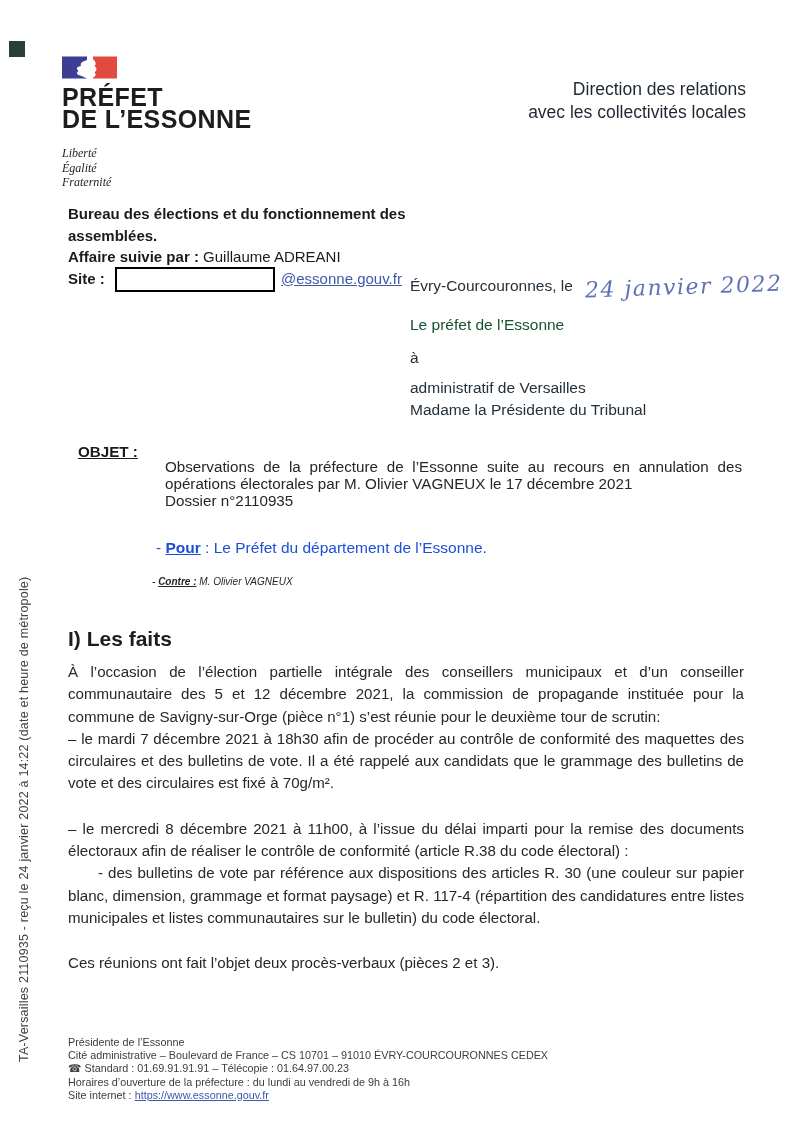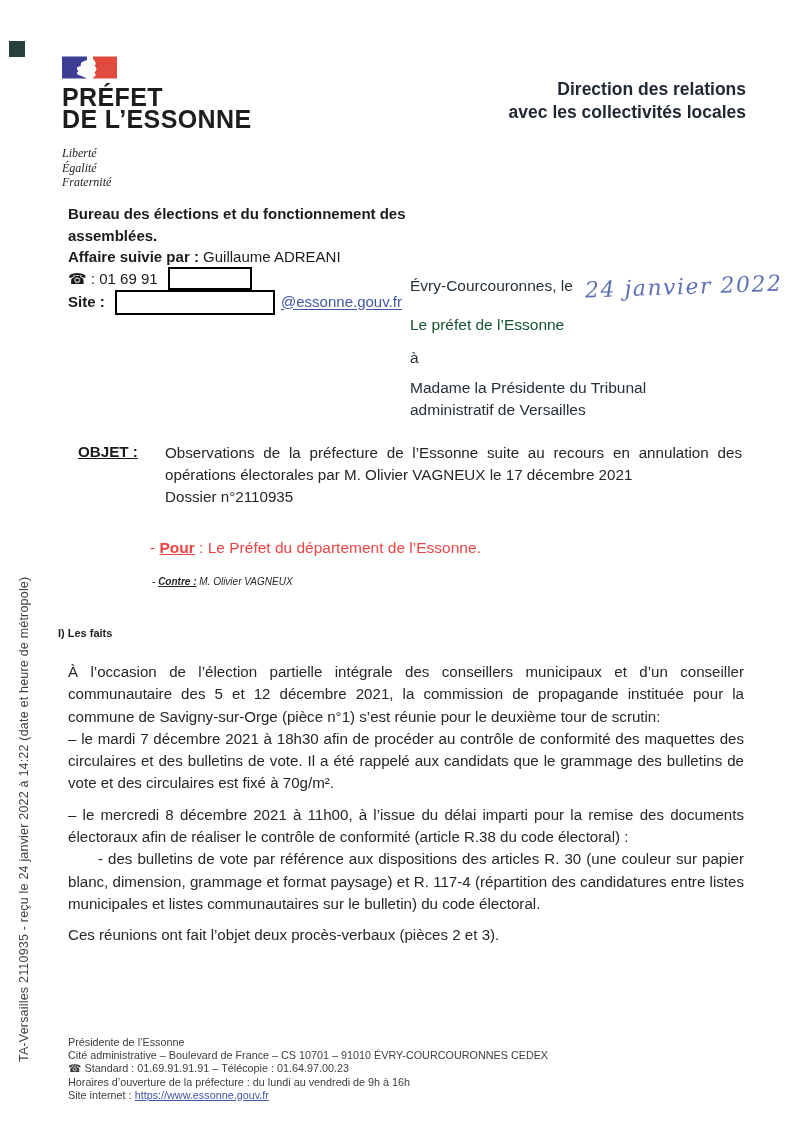--- a/index.html
+++ b/index.html
@@ -18,21 +18,21 @@
     left:17px; top:1062px; transform-origin:0 0; transform:rotate(-90deg);
     white-space:nowrap; font-size:12.5px; color:#414141; letter-spacing:.2px;
   }
 
   
   .logo { left:62px; top:55px; width:220px; }
   .logo .flag { display:block; }
   .logo .t1 { font-size:25px; font-weight:800; color:#1d1d1d; letter-spacing:.4px; line-height:22px; margin-top:5px; }
   .logo .motto { margin-top:16px; font-family:"Liberation Serif", serif; font-style:italic; font-size:12px; line-height:14.5px; color:#232323; }
 
-  .direction { right:64px; top:78px; text-align:right; font-weight:700; font-size:17.5px; line-height:23px; color:#1f2733; }
+  .direction { right:64px; top:78px; text-align:right; font-weight:400; font-size:17.5px; line-height:23px; color:#1f2733; }
 
   
   .contact { left:68px; top:175px; width:420px; font-size:15px; line-height:21.5px; color:#1b1b1b;margin-top:28px; }
   .contact .b { font-weight:700; }
   .contact .bureau { width:390px; }
   .redact { display:inline-block; border:2px solid #000; background:#fff; vertical-align:middle; }
   .redact.phone { width:84px; height:23px; margin-left:6px; position:relative; top:-1px; }
   .redact.mail  { width:160px; height:25px; margin-left:6px; margin-right:2px; position:relative; top:-1px; }
   .phone-glyph { font-size:15px; }
   a.lnk { color:#3f57a7; text-decoration:underline; cursor:pointer; }
@@ -43,32 +43,32 @@
     display:inline-block; font-family:"DejaVu Serif", serif; font-style:italic;
     font-size:22px; color:#6070b5; letter-spacing:1.5px;
     transform:rotate(-2deg); margin-left:8px; vertical-align:-3px;
   }
   .sender { left:410px; top:316px; font-size:15.5px; color:#14532d; }
   .to-a { left:410px; top:349px; font-size:15.5px; color:#24303a; }
   .addressee { left:410px; top:377px; font-size:15.5px; line-height:21.5px; color:#24303a; }
 
   
   .objet-label { left:78px; top:443px; font-weight:700; font-size:15.2px; text-decoration:underline; color:#1b1b1b; }
-  .objet-body { left:165px; top:442px; width:577px; font-size:15.2px; line-height:22px; color:#262626; }
+  .objet-body { left:165px; top:458px; width:577px; font-size:15.2px; line-height:17px; color:#262626; }
   .objet-body .just { text-align:justify; }
 
-  .pour   { left:150px; top:539px; font-size:15.5px; color:#ef4444; }
+  .pour   { left:156px; top:539px; font-size:15.5px; color:#1d4ed8; }
   .contre { left:152px; top:576px; font-size:10px; color:#262626;font-style:italic; }
   .ul-b { font-weight:700; text-decoration:underline; }
 
   
-  .sect-title { left:58px; top:627px; font-weight:700; font-size:11px; color:#1d1d1d; }
+  .sect-title { left:68px; top:627px; font-weight:700; font-size:21px; color:#1d1d1d; }
   .bodytext { left:68px; top:661px; width:676px; font-size:15.1px; line-height:22.3px; text-align:justify; color:#272727; }
   .bodytext p { margin:0; }
-  .bodytext p.gap { margin-top:9px; }
+  .bodytext p.gap { margin-top:23px; }
   .bodytext p.indent { text-indent:30px; }
 
   
   .footer { left:68px; top:1036px; font-size:10.8px; line-height:13.2px; color:#3d3d3d; }
   .footer .row { white-space:nowrap; }
 </style>
 </head>
 <body>
 
 <div class="abs corner-square"></div>
@@ -96,40 +96,35 @@
   <div>avec les collectivités locales</div>
 </div>
 
 <div class="abs contact">
   <div class="b bureau">Bureau des élections et du fonctionnement des assemblées.</div>
   <div>
     <span class="b">Affaire suivie par :</span>
     <span>Guillaume ADREANI</span>
   </div>
   <div>
-    <span class="phone-glyph">☎</span>
-    <span>: 01 69 91</span>
-    <span class="redact phone"></span>
-  </div>
-  <div>
     <span class="b">Site :</span>
     <span class="redact mail"></span>
     <a class="lnk">@essonne.gouv.fr</a>
   </div>
 </div>
 
 <div class="abs dateline">
   <span>Évry-Courcouronnes, le</span>
   <span class="hand">24 janvier 2022</span>
 </div>
 <div class="abs sender">Le préfet de l’Essonne</div>
 <div class="abs to-a">à</div>
 <div class="abs addressee">
+  <div>administratif de Versailles</div>
   <div>Madame la Présidente du Tribunal</div>
-  <div>administratif de Versailles</div>
 </div>
 
 <div class="abs objet-label">OBJET :</div>
 <div class="abs objet-body">
   <p class="just">Observations de la préfecture de l’Essonne suite au recours en annulation des opérations électorales par M. Olivier VAGNEUX le 17 décembre 2021</p>
   <p>Dossier n°2110935</p>
 </div>
 
 <div class="abs pour">
   <span>-</span>

